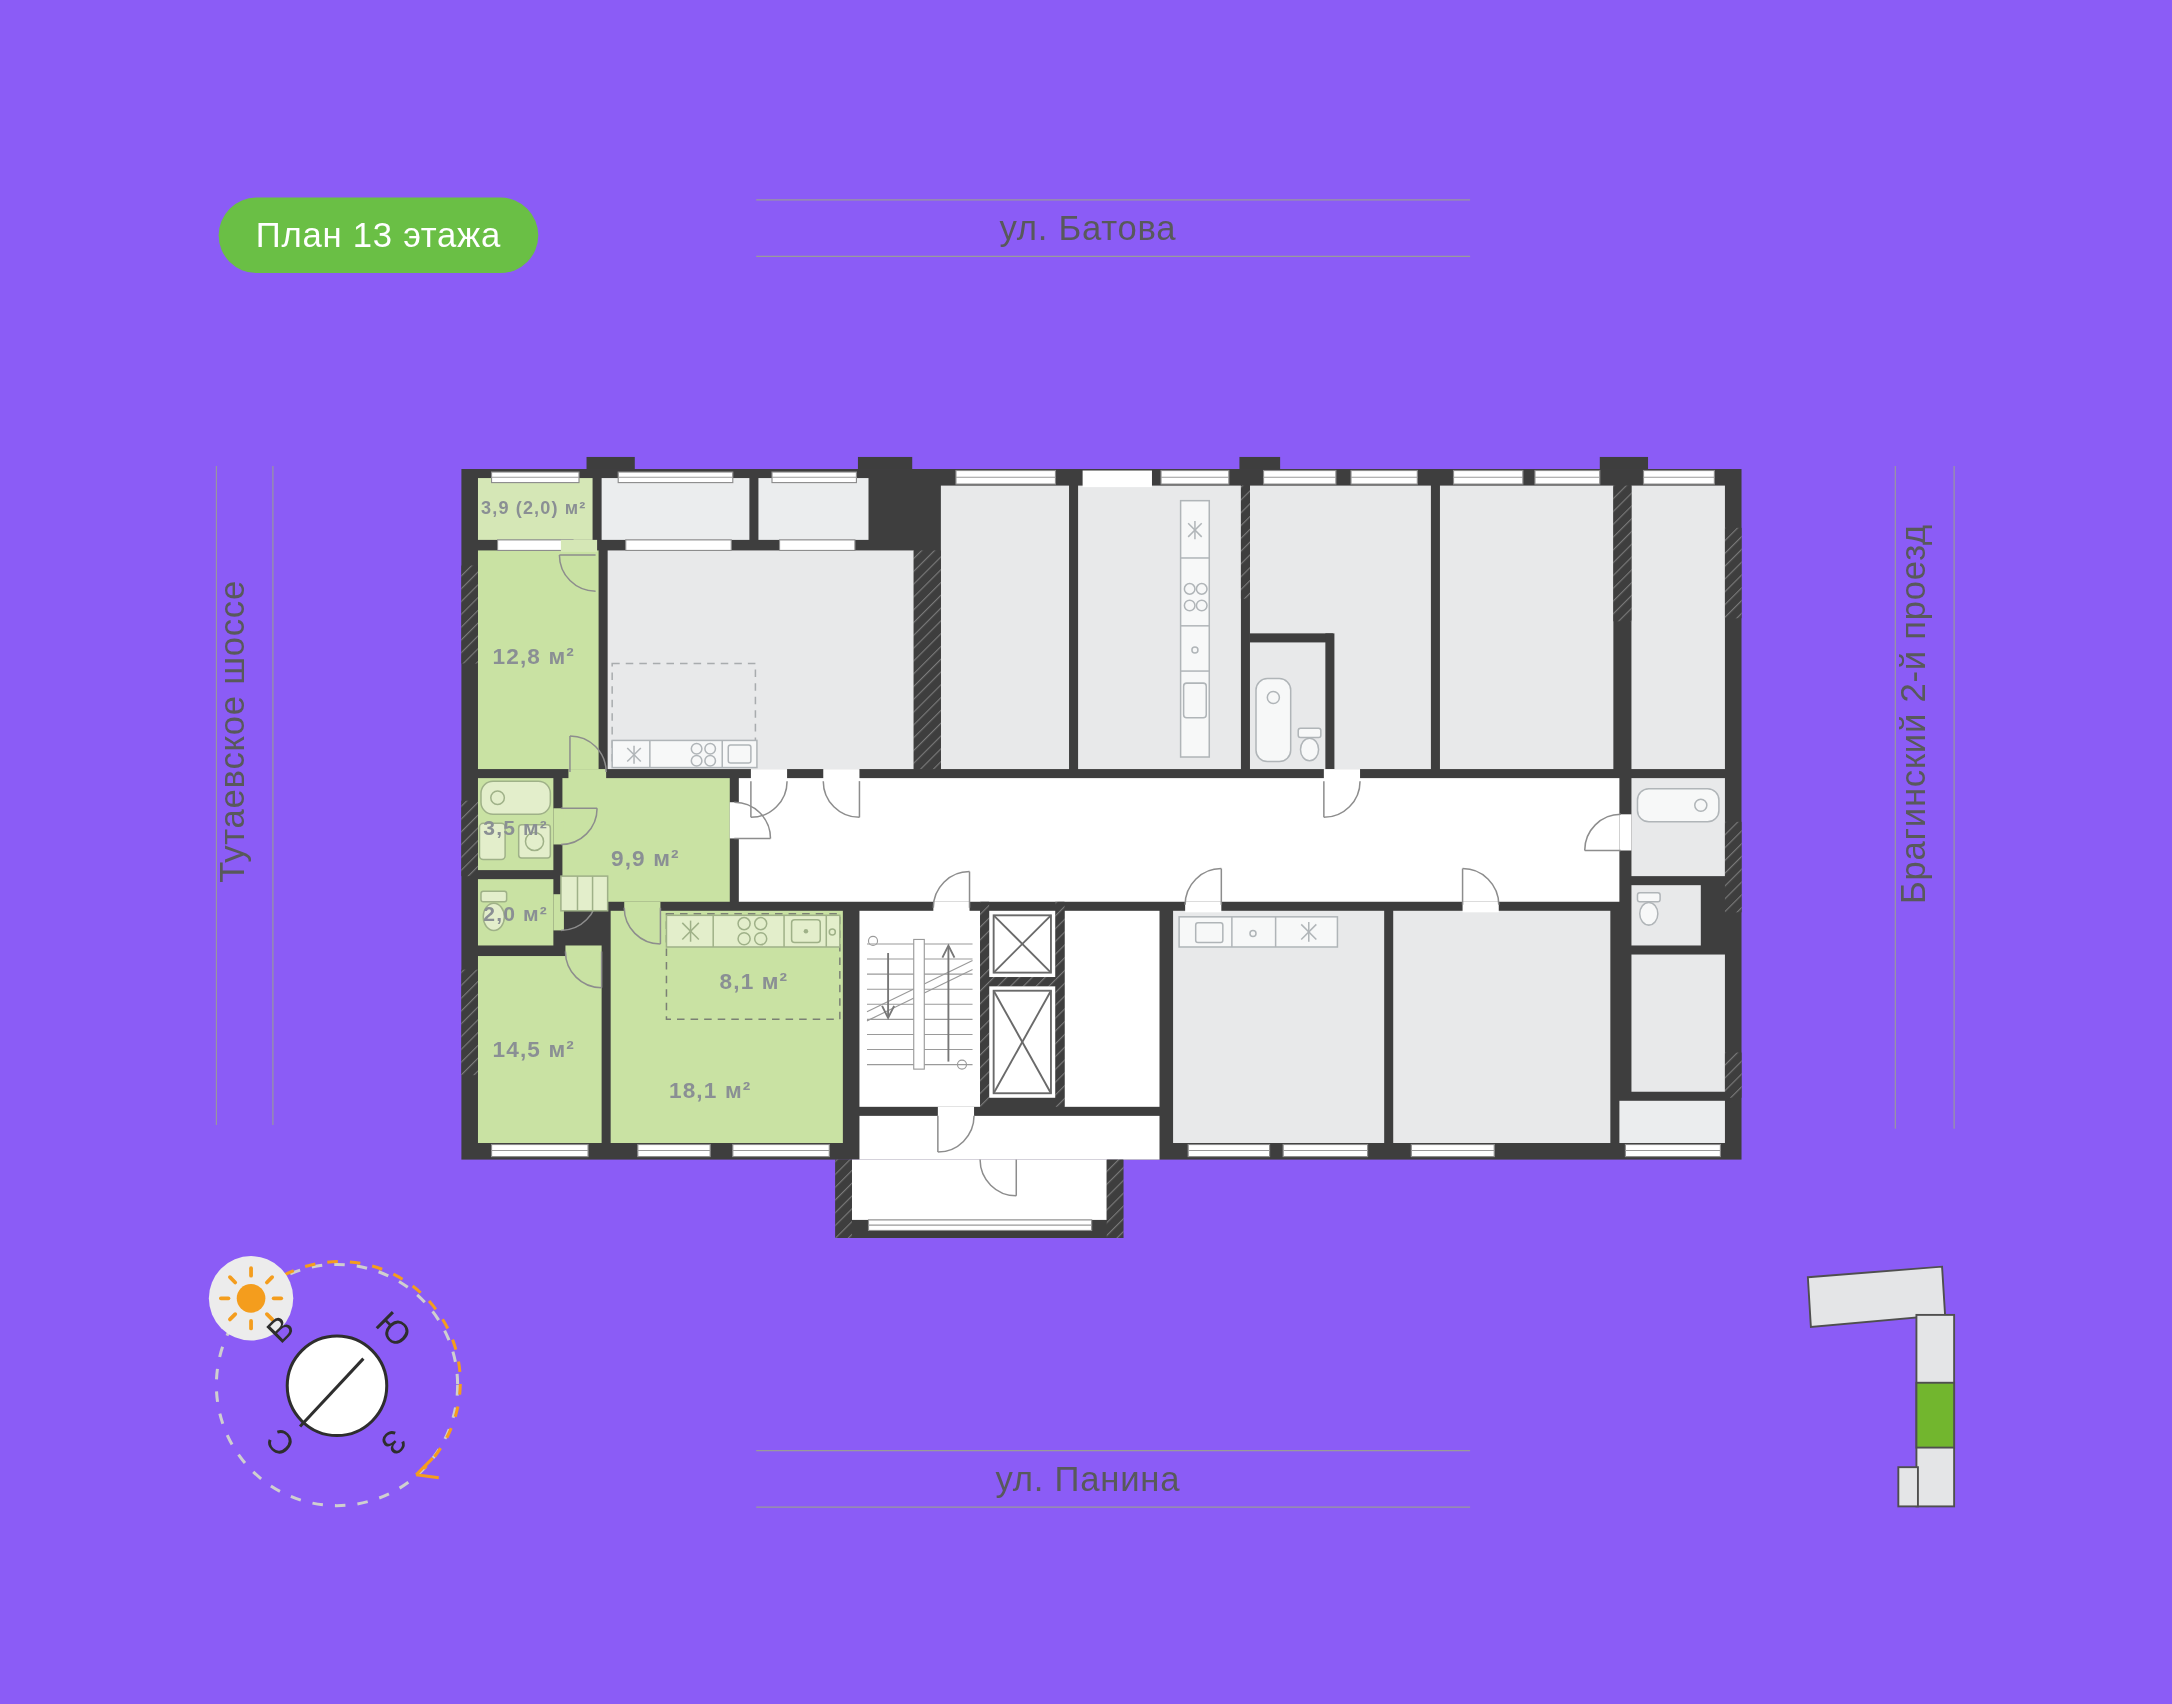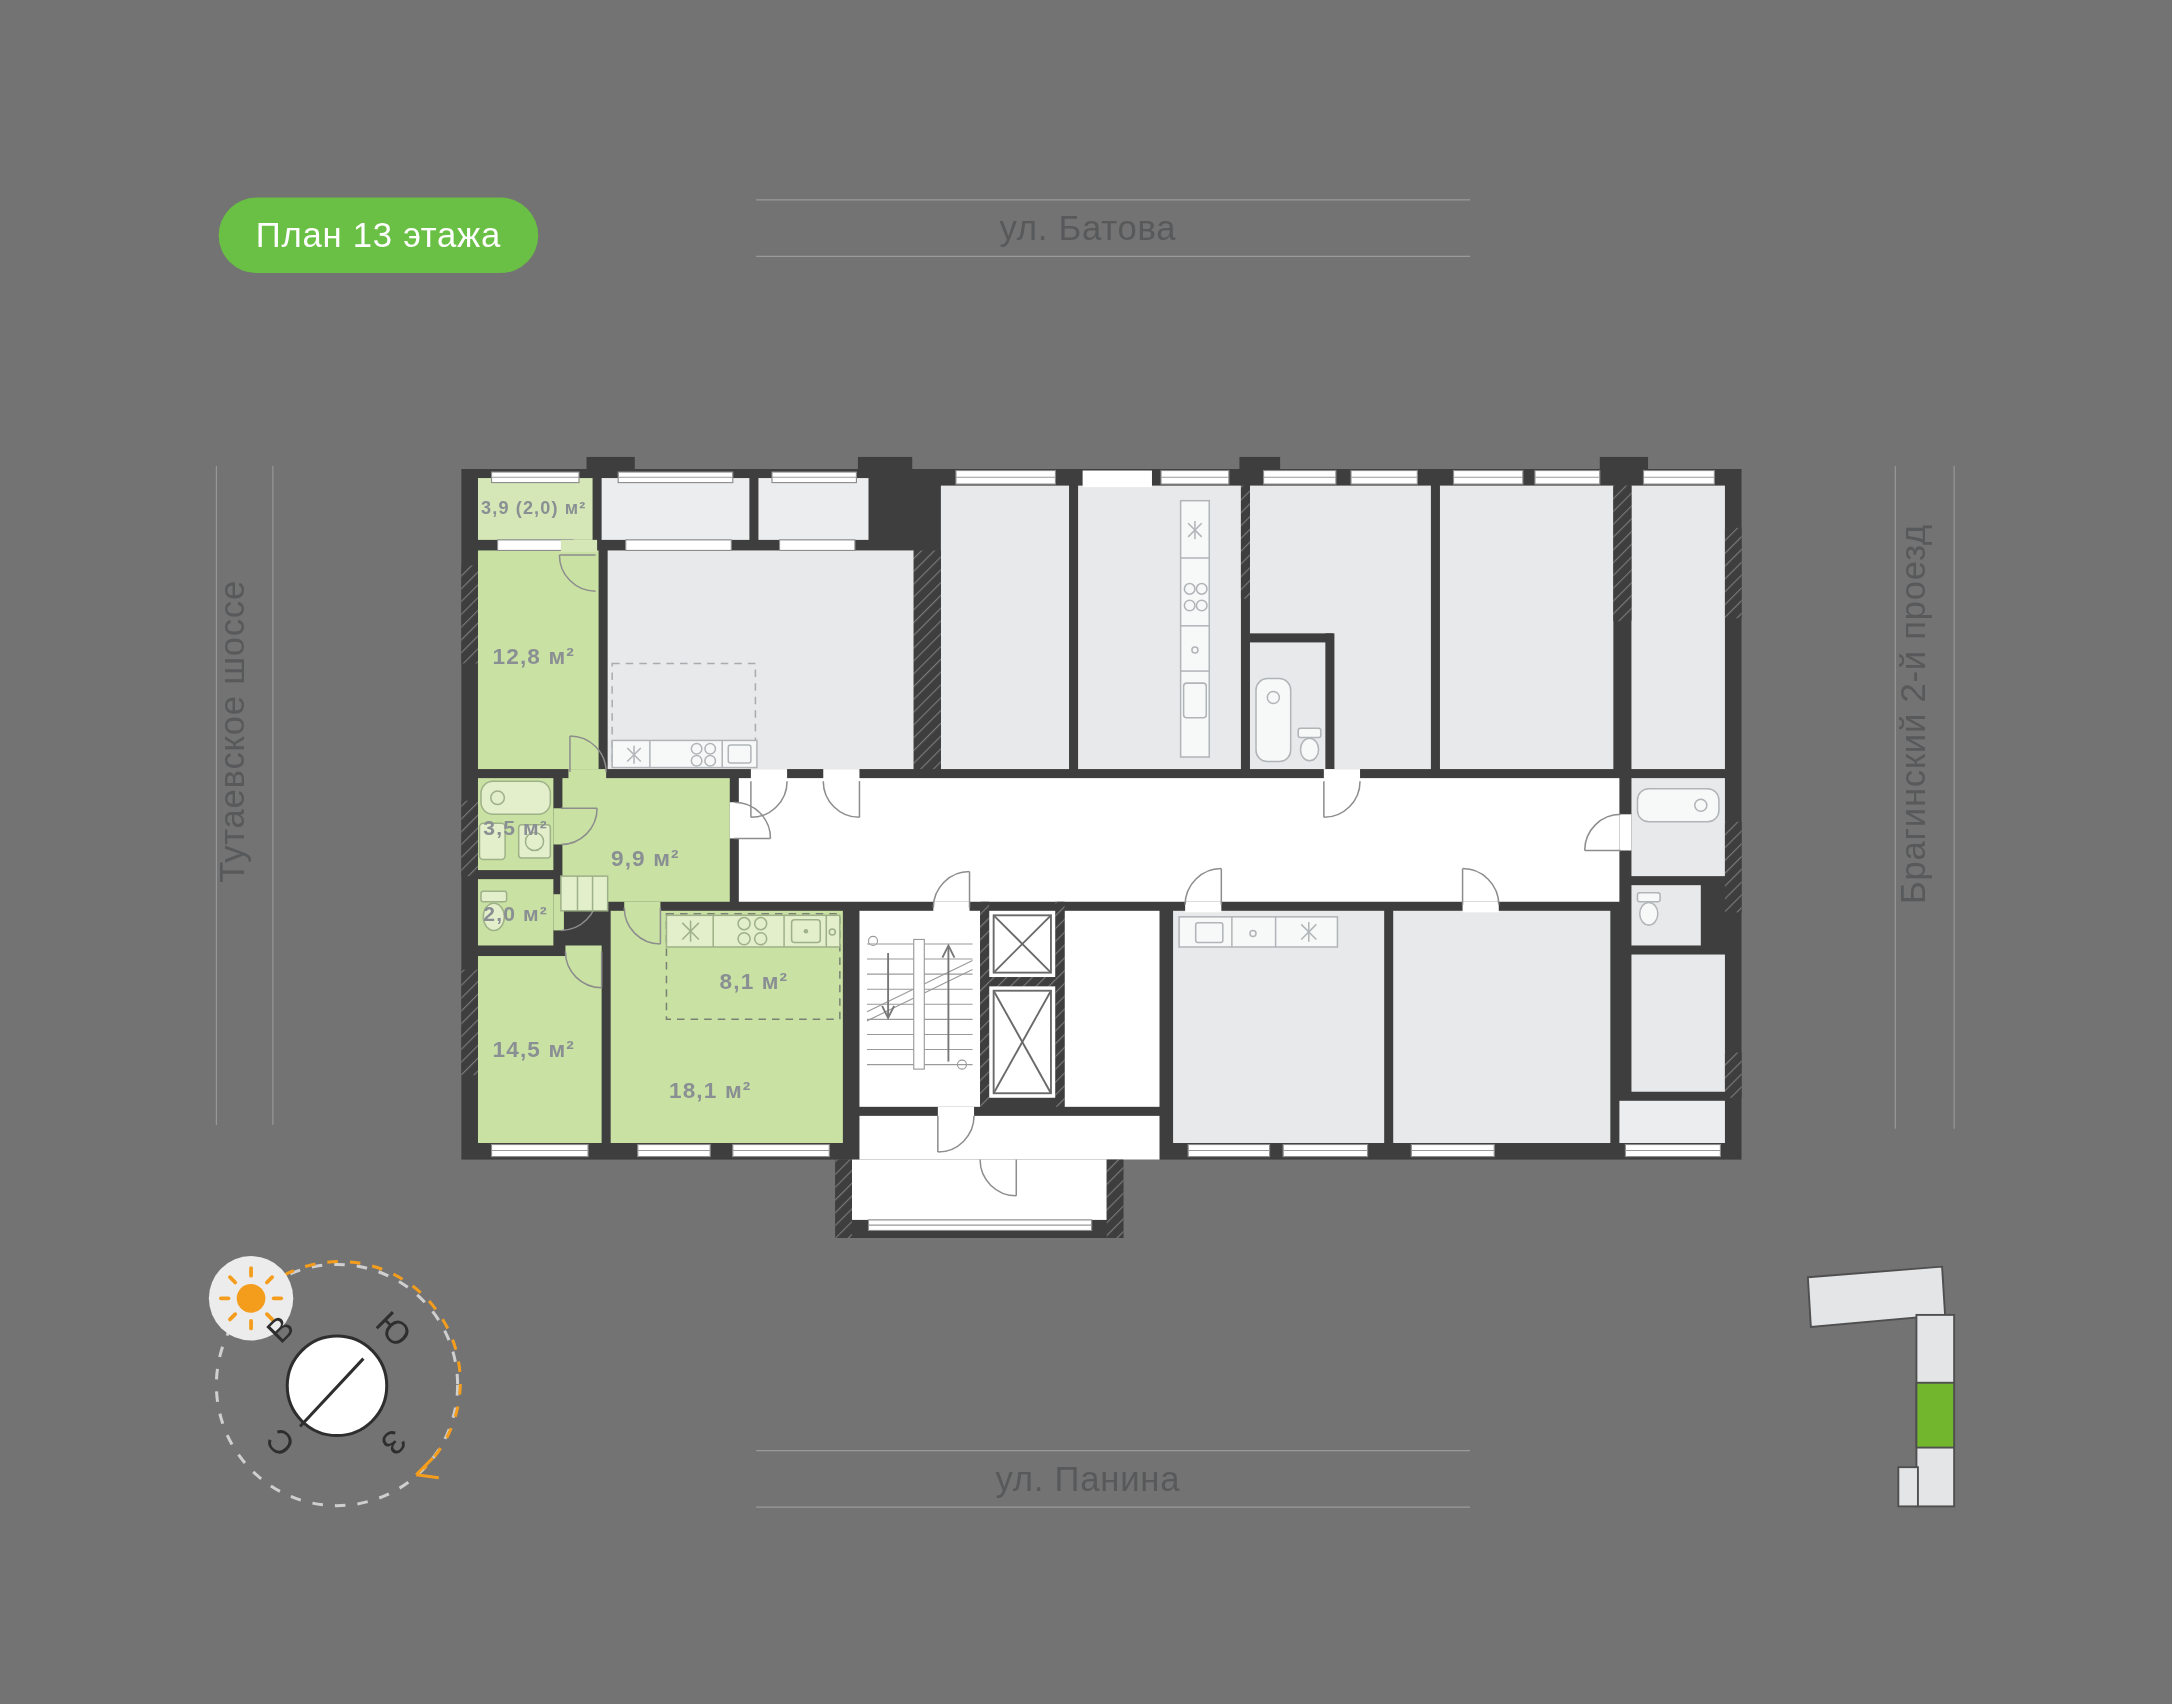--- a/index.html
+++ b/index.html
@@ -1,16 +1,16 @@
 <!DOCTYPE html>
 <html style="font-size:12px"><head>
 <meta charset="utf-8">
 <style>
   html,body{margin:0;padding:0;background:#ffffff;}
-  .stage{position:relative;width:2172px;height:1704px;background:#737373;overflow:hidden;}
+  .stage{position:relative;width:2172px;height:1704px;background:#8b5cf6;overflow:hidden;}
   svg{position:absolute;left:0;top:0;}
   text{font-family:"Liberation Sans",sans-serif;}
   .badge-text{font-size:46px;fill:#ffffff;font-weight:400;letter-spacing:1px;text-anchor:middle;}
   .street{font-size:46px;fill:#58595b;font-weight:400;letter-spacing:1px;text-anchor:middle;}
   .area-lbl{font-weight:700;fill:#8a8f94;letter-spacing:1.5px;text-anchor:middle;}
   .fs30{font-size:30px;} .fs28{font-size:28px;} .fs24{font-size:24px;}
   .compass-l{font-size:44px;fill:#2e2e2e;font-weight:500;text-anchor:middle;}
   .w{fill:#3e3e3e;}
   .rg{fill:#e8e9ea;}
   .bg{fill:#ebedee;}

